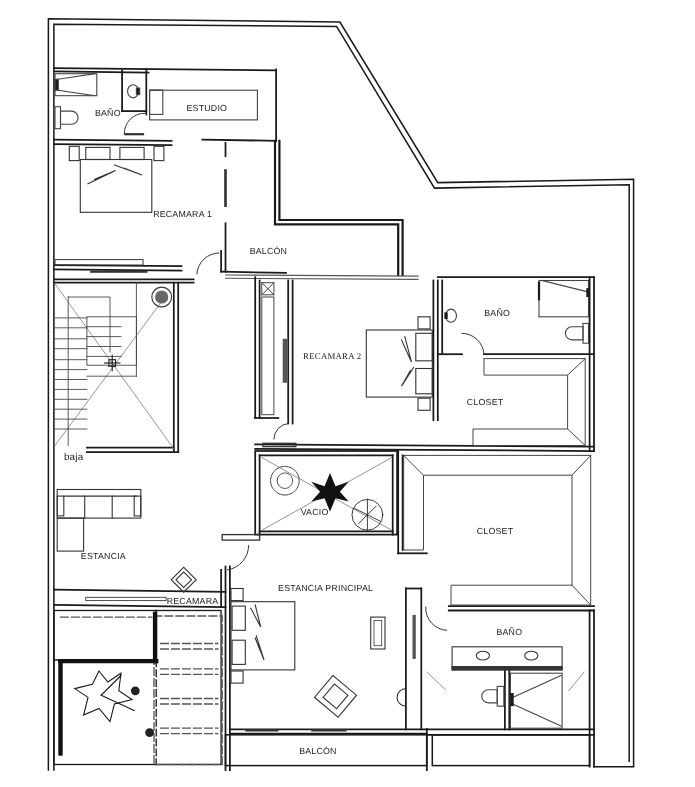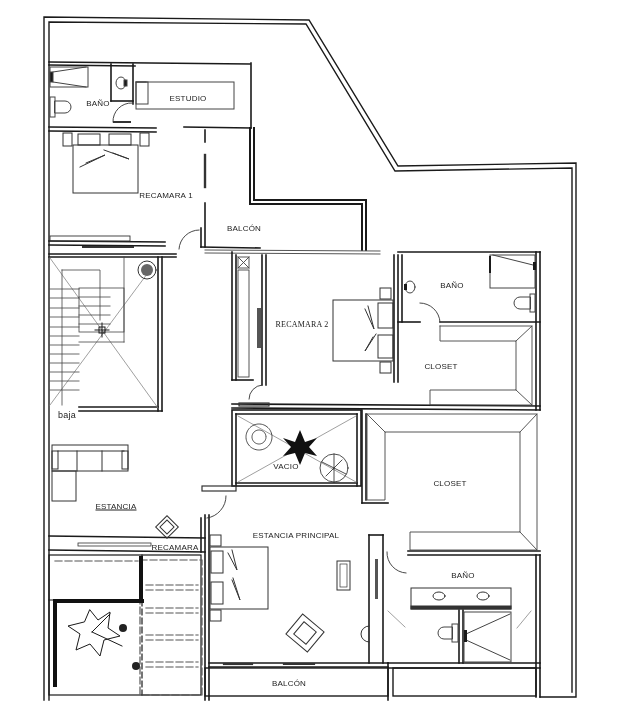--- a/index.html
+++ b/index.html
@@ -354,17 +354,17 @@
 <div class="lbl" style="left:98px;top:103px;">BAÑO</div>
 <div class="lbl" style="left:188px;top:98px;">ESTUDIO</div>
 <div class="lbl" style="left:166px;top:195px;">RECAMARA  1</div>
 <div class="lbl" style="left:244px;top:228px;">BALCÓN</div>
 <div class="lbl" style="left:452px;top:285px;">BAÑO</div>
 <div class="lbl" style="left:302px;top:324px;font-family:Liberation Serif, serif;">RECAMARA  2</div>
 <div class="lbl" style="left:441px;top:366px;">CLOSET</div>
 <div class="lbl small" style="left:67px;top:415px;">baja</div>
 <div class="lbl" style="left:286px;top:466px;">VACIO</div>
 <div class="lbl" style="left:450px;top:483px;">CLOSET</div>
-<div class="lbl" style="left:116px;top:506px;text-decoration:underline;">ESTANCIA</div>
+<div class="lbl" style="left:94px;top:506px;">ESTANCIA</div>
 <div class="lbl" style="left:175px;top:547px;">RECAMARA</div>
 <div class="lbl" style="left:296px;top:535px;">ESTANCIA  PRINCIPAL</div>
 <div class="lbl" style="left:463px;top:575px;">BAÑO</div>
 <div class="lbl" style="left:289px;top:683px;">BALCÓN</div>
 
 </body></html>

